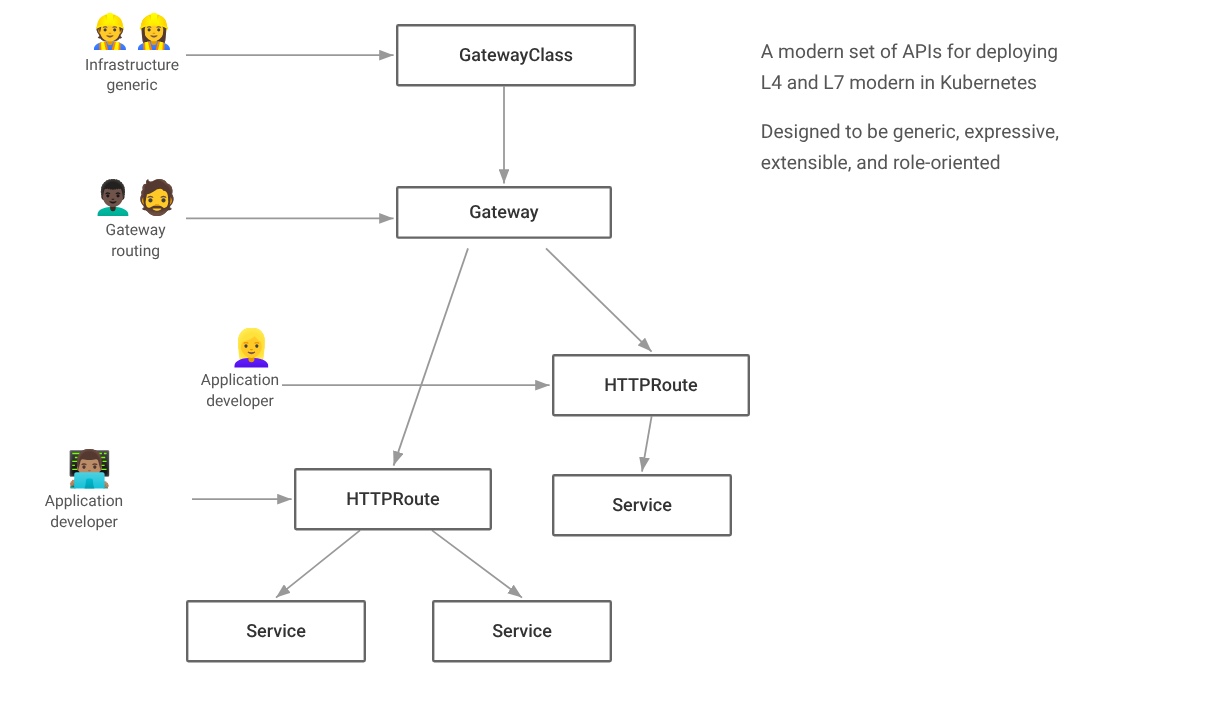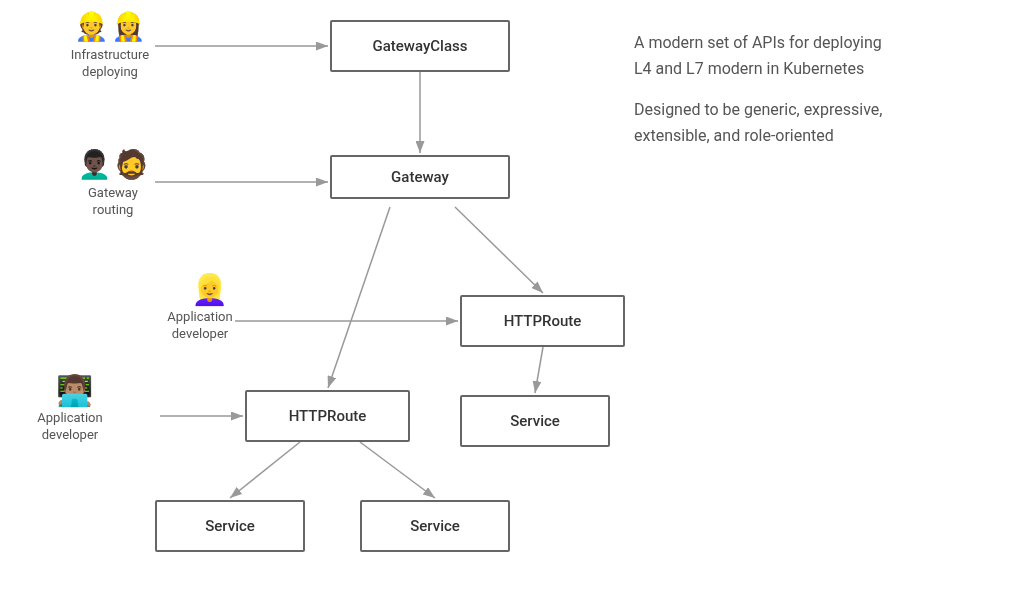--- a/index.html
+++ b/index.html
@@ -80,21 +80,21 @@
 
     <line x1="390" y1="207" x2="328" y2="388" stroke="#999" stroke-width="1.5" marker-end="url(#arrowhead)"></line>
 
     <line x1="543" y1="347" x2="535" y2="393" stroke="#999" stroke-width="1.5" marker-end="url(#arrowhead)"></line>
 
     <line x1="300" y1="442" x2="230" y2="498" stroke="#999" stroke-width="1.5" marker-end="url(#arrowhead)"></line>
 
     <line x1="360" y1="442" x2="435" y2="498" stroke="#999" stroke-width="1.5" marker-end="url(#arrowhead)"></line>
   </svg>
 
-  <div class="box" style="left:330px; top:20px; width:180px; height:52px;">
+  <div class="box" style="left:330px; top:20px; width:200px; height:52px;">
     <span>GatewayClass</span>
   </div>
 
   <div class="box" style="left:330px; top:155px; width:180px; height:44px;">
     <span>Gateway</span>
   </div>
 
   <div class="box" style="left:460px; top:295px; width:165px; height:52px;">
     <span>HTTPRoute</span>
   </div>
@@ -115,21 +115,21 @@
     <span>Service</span>
   </div>
 
   <div style="position:absolute; left:60px; top:10px; text-align:center;">
     <div style="font-size:28px; display:flex; gap:2px; justify-content:center;">
       <span>👷</span>
         <span>👷‍♀️</span>
     </div>
     <div class="role-label" style="position:relative; top:4px; left:0; width:100px;">
       <span>Infrastructure</span><br>
-      <span>deploying</span>
+      <span>generic</span>
     </div>
   </div>
 
   <div style="position:absolute; left:68px; top:148px; text-align:center;">
     <div style="font-size:28px; display:flex; gap:2px; justify-content:center;">
       <span>👨🏿‍🦱</span>
         <span>🧔</span>
     </div>
     <div class="role-label" style="position:relative; top:4px; left:0; width:90px;">
       <span>Gateway</span><br>

